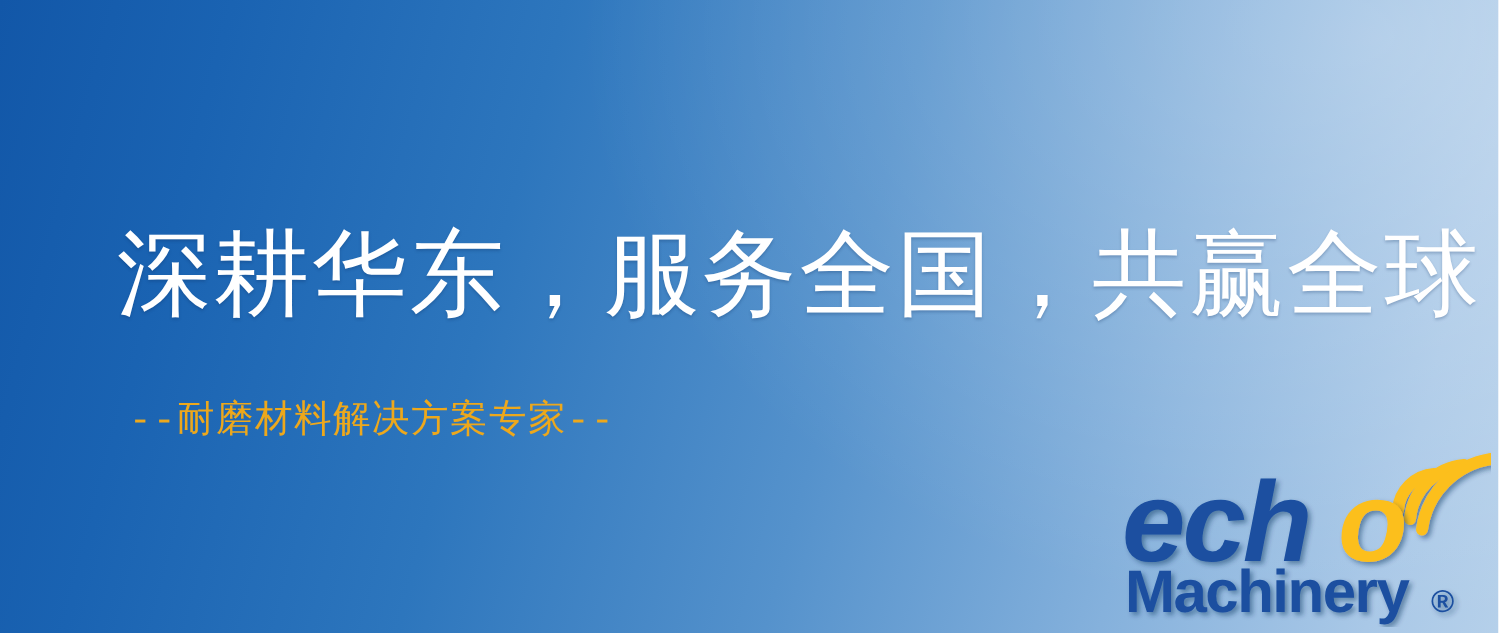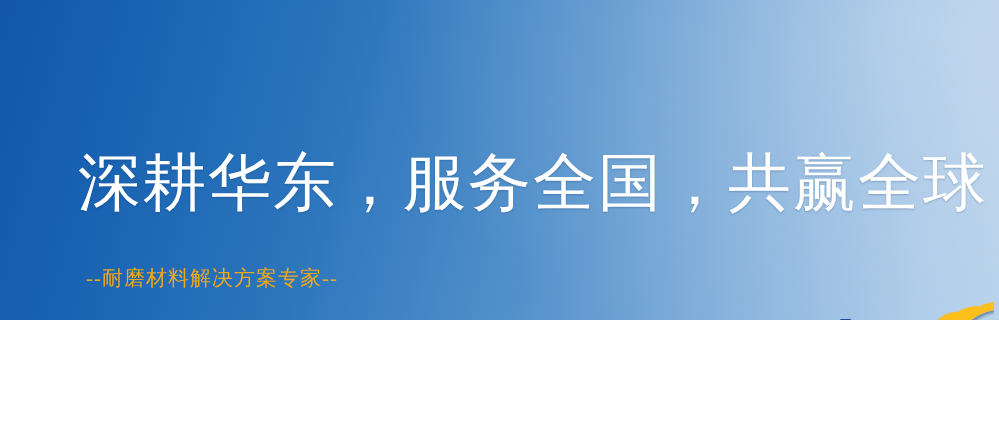--- a/index.html
+++ b/index.html
@@ -4,21 +4,21 @@
 <style>
   html, body {
     margin: 0;
     padding: 0;
     background: #ffffff;
   }
 
   #banner {
     position: relative;
     width: 999px;
-    height: 320px;
+    height: 422px;
     overflow: hidden;
     font-family: "Liberation Sans", sans-serif;
     
     background: linear-gradient(105deg,
                 #1257a8 0%,
                 #1a63b2 14%,
                 #2d76bd 34%,
                 #5592cc 56%,
                 #85b1dc 76%,
                 #a9c8e7 92%,
@@ -48,22 +48,22 @@
     letter-spacing: 2px;
     white-space: nowrap;
     text-shadow: 0 1px 2px rgba(10,45,90,0.25);
   }
 
   
   #subtitle {
     position: absolute;
     left: 86px;
     top: 268px;
-    font-family: Liberation Serif, serif;
-    font-size: 21px;
+    font-family: Liberation Mono, monospace;
+    font-size: 25px;
     line-height: 1;
     color: #eda81c;
     letter-spacing: 1px;
     white-space: nowrap;
   }
 
   
   #logo {
     position: absolute;
     left: 744px;

